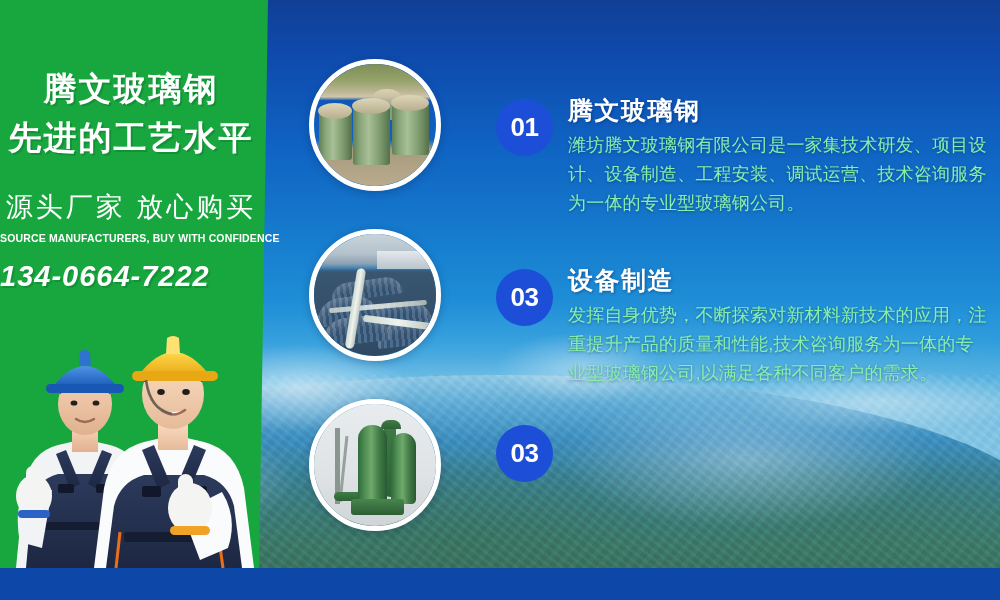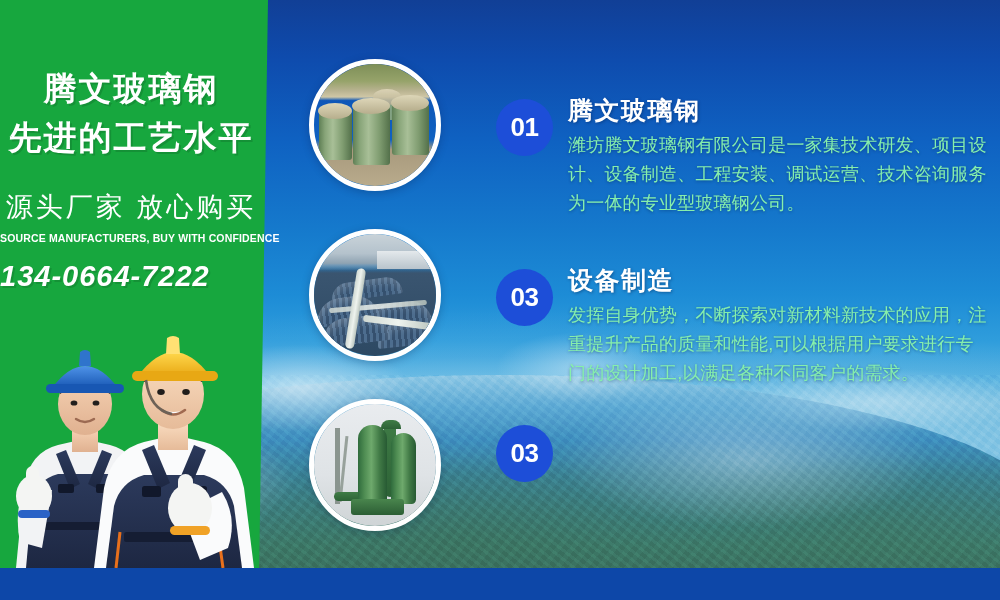--- a/index.html
+++ b/index.html
@@ -432,21 +432,21 @@
     <div class="ftext">
       <div class="ftitle">腾文玻璃钢</div>
       <div class="fdesc">潍坊腾文玻璃钢有限公司是一家集技术研发、项目设计、设备制造、工程安装、调试运营、技术咨询服务为一体的专业型玻璃钢公司。</div>
     </div>
   </div>
 
   <div class="feature f2">
     <div class="badge">03</div>
     <div class="ftext">
       <div class="ftitle">设备制造</div>
-      <div class="fdesc">发挥自身优势，不断探索对新材料新技术的应用，注重提升产品的质量和性能,可以根据用户要求进行专门的设计加工,以满足各种不同客户的需求。</div>
+      <div class="fdesc">发挥自身优势，不断探索对新材料新技术的应用，注重提升产品的质量和性能,技术咨询服务为一体的专业型玻璃钢公司,以满足各种不同客户的需求。</div>
     </div>
   </div>
 
   <div class="feature f3">
     <div class="badge">03</div>
     <div class="ftext">
     </div>
   </div>
 
 </div>

